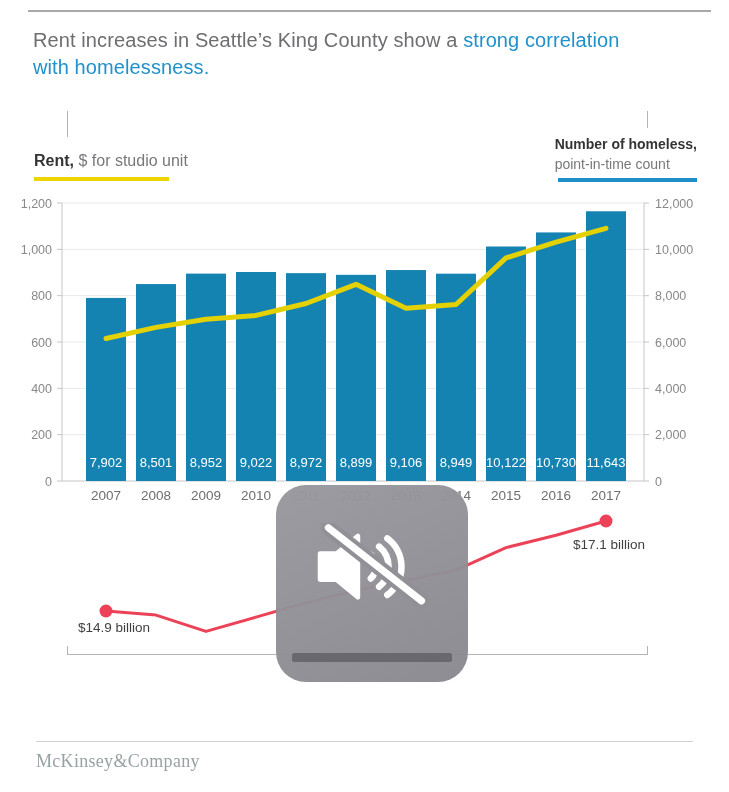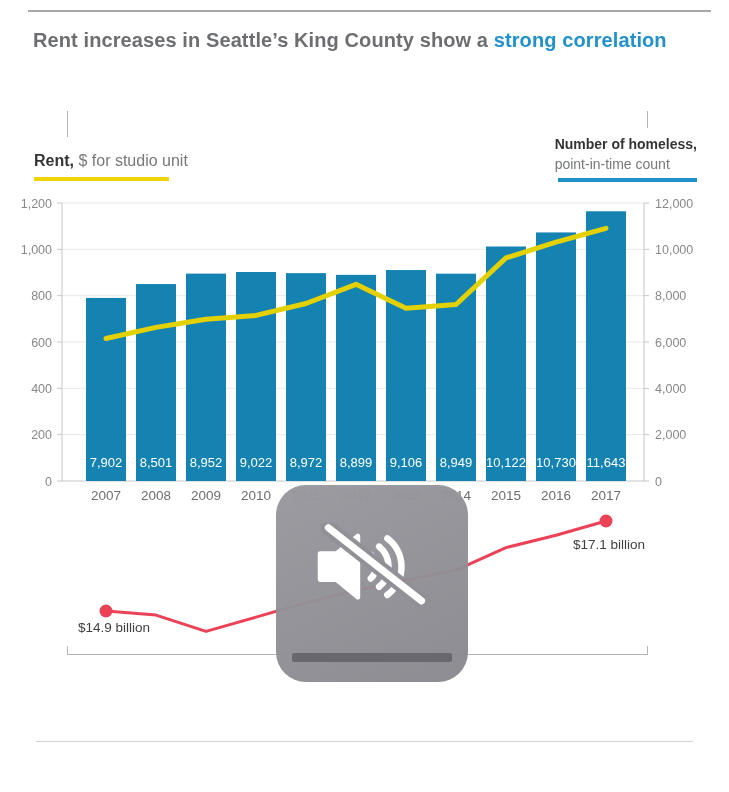--- a/index.html
+++ b/index.html
@@ -1,20 +1,20 @@
 <!DOCTYPE html>
 <html><head>
 <meta charset="utf-8">
 <style>
   html,body{margin:0;padding:0;background:#ffffff;}
   #page{position:relative;width:729px;height:792px;background:#ffffff;overflow:hidden;
         font-family:"Liberation Sans", sans-serif;}
   .rule-top{position:absolute;left:28px;top:10px;width:683px;height:2px;background:#a8a8a8;}
   .headline{position:absolute;left:33px;top:27px;width:660px;font-size:20px;line-height:27px;
-            color:#6d6e71;font-weight:700;letter-spacing:0.1px;}
+            color:#6d6e71;font-weight:400;letter-spacing:0.1px;}
   .headline .blue{color:#2191cb;}
   
   .box-title-row{position:absolute;left:67px;top:103px;width:581px;height:17px;
                  display:flex;align-items:center;}
   .box-title-row .hline{flex:1;height:1px;background:#b4b4b4;}
   .box-title{padding:0 9px;font-size:14px;color:#58595b;white-space:nowrap;}
   .box-title .gold{color:#c49a1b;font-weight:700;}
   .box-title .blue{color:#1f8fca;font-weight:700;}
   .stub{position:absolute;width:1px;background:#b4b4b4;}
   #stub-tl{left:67px;top:111px;height:26px;}
@@ -51,20 +51,21 @@
 </style>
 </head>
 <body>
 
 <div id="page">
 
   <div class="rule-top"></div>
 
   <div class="headline">
     <span>Rent increases in Seattle’s King County show a </span><span class="blue">strong correlation</span><br>
+    <span class="blue">with homelessness.</span>
   </div>
 
   <div class="stub" id="stub-tl"></div>
   <div class="stub" id="stub-tr"></div>
   <div class="stub" id="stub-bl"></div>
   <div class="stub" id="stub-br"></div>
   <div class="box-bottom"></div>
 
   <div class="axis-label-left">
     <div><b>Rent,</b><span> $ for studio unit</span></div>
@@ -179,14 +180,15 @@
       <line x1="13" y1="4" x2="92" y2="66" stroke="#919096" stroke-width="13" stroke-linecap="round"></line>
       <line x1="13" y1="4" x2="92" y2="66" stroke="#ffffff" stroke-width="6" stroke-linecap="round"></line>
     </svg>
     <div class="vol-bar"></div>
   </div>
 
   <div class="notes">
   </div>
 
   <div class="rule-logo"></div>
+  <div class="logo">McKinsey&amp;Company</div>
 
 </div>
 
 </body></html>

